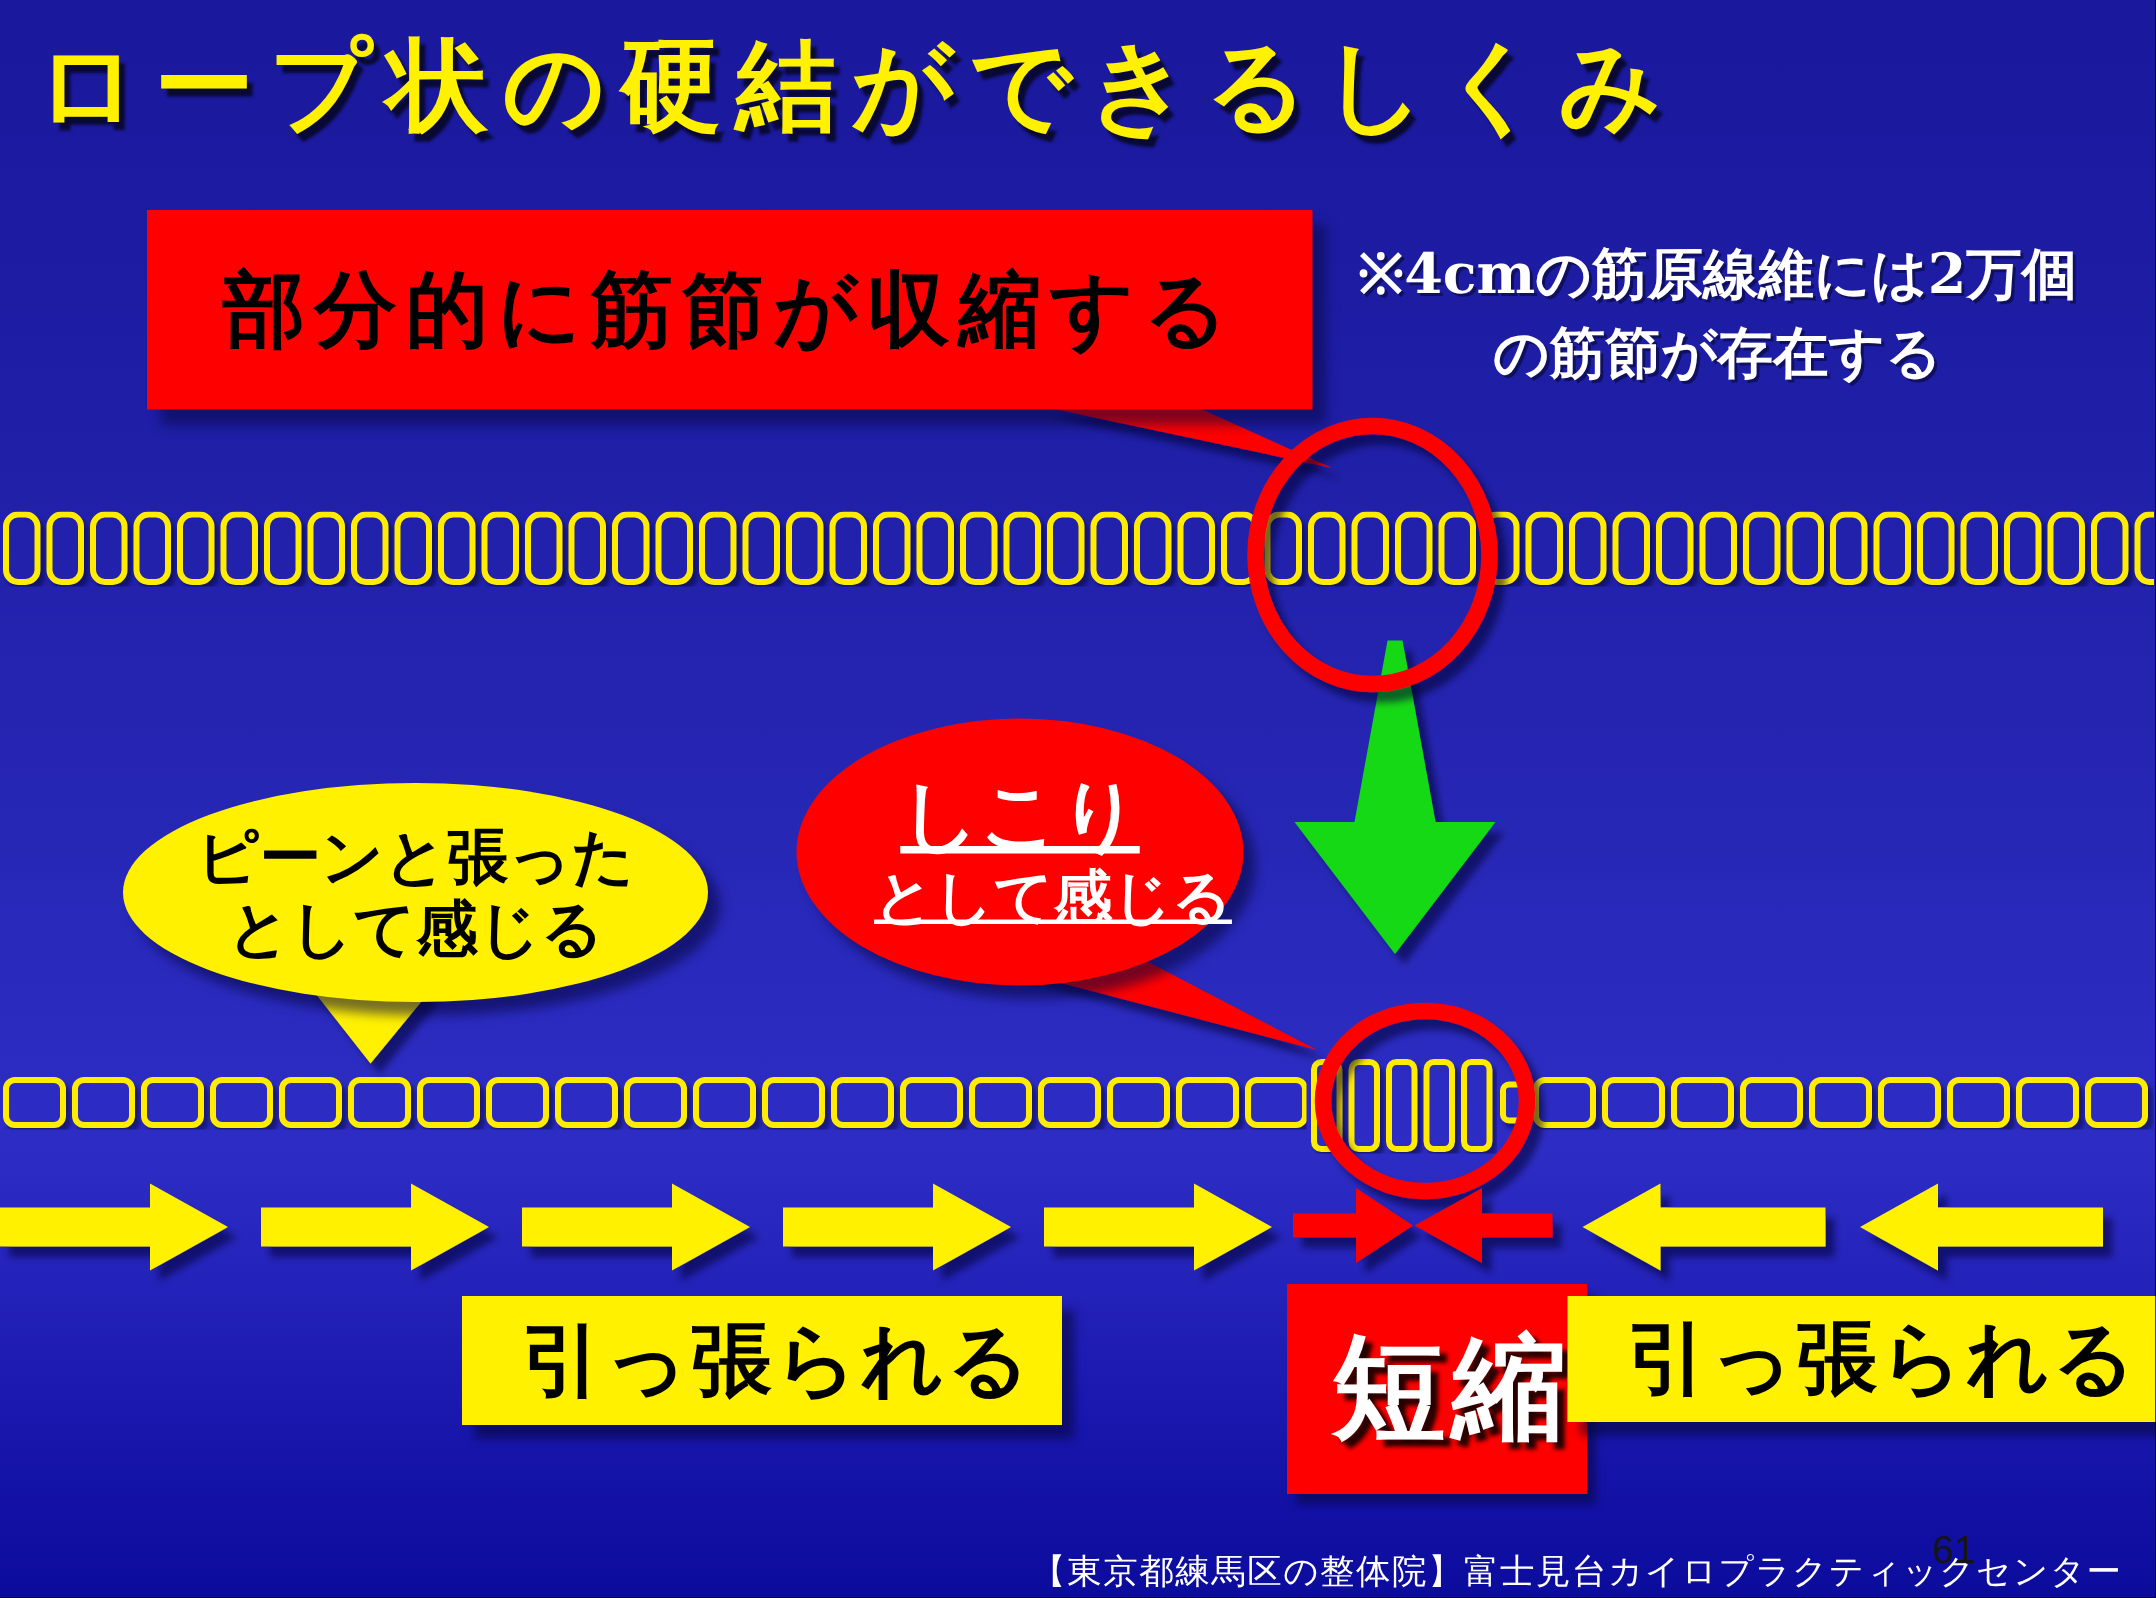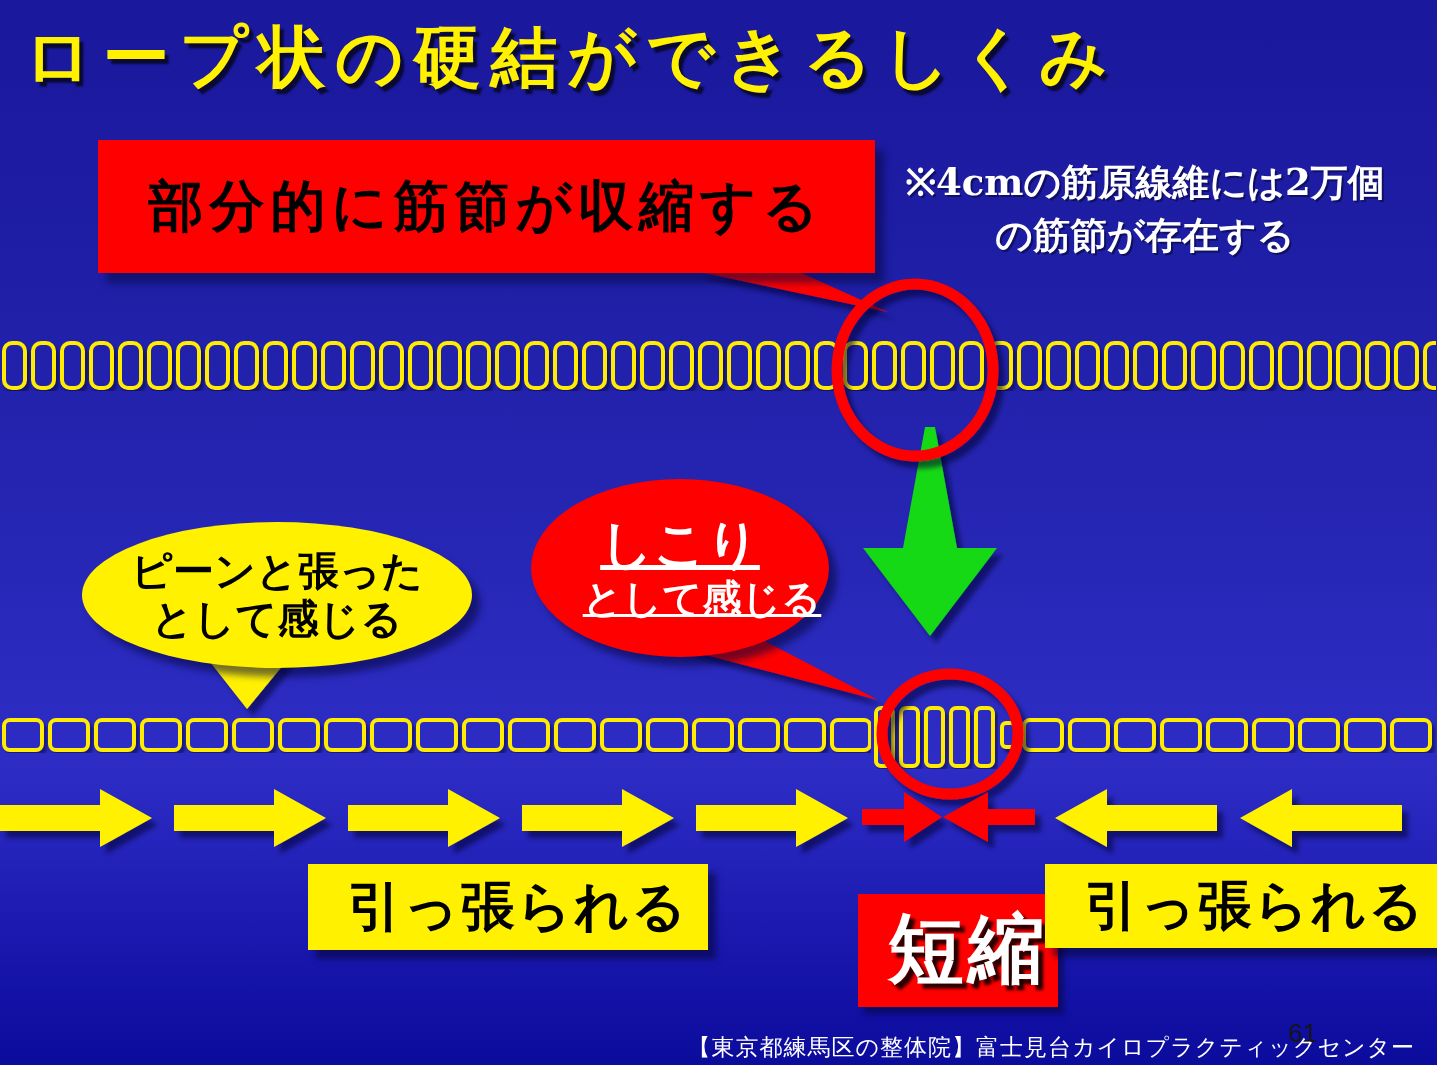--- a/index.html
+++ b/index.html
@@ -90,21 +90,21 @@
     left:308px;top:864px;width:380px;height:86px;
     background:var(--yellow);color:#000;font-size:54px;letter-spacing:2px;
     box-shadow:8px 9px 6px rgba(5,5,50,.55);
   }
   .pulled-right{
     left:1045px;top:864px;width:380px;height:84px;
     background:var(--yellow);color:#000;font-size:54px;letter-spacing:2px;
     box-shadow:8px 9px 6px rgba(5,5,50,.55);
   }
   .shortened{
-    left:858px;top:894px;width:180px;height:113px;
+    left:858px;top:856px;width:180px;height:140px;
     background:var(--red);color:#fff;font-size:76px;letter-spacing:4px;
     text-shadow:5px 5px 3px rgba(0,0,0,.85);
     box-shadow:6px 7px 5px rgba(5,5,50,.5);
   }
   
   .page-number{
     left:1288px;top:1018px;
     font-size:26px;color:#151515;
   }
   .footer{

